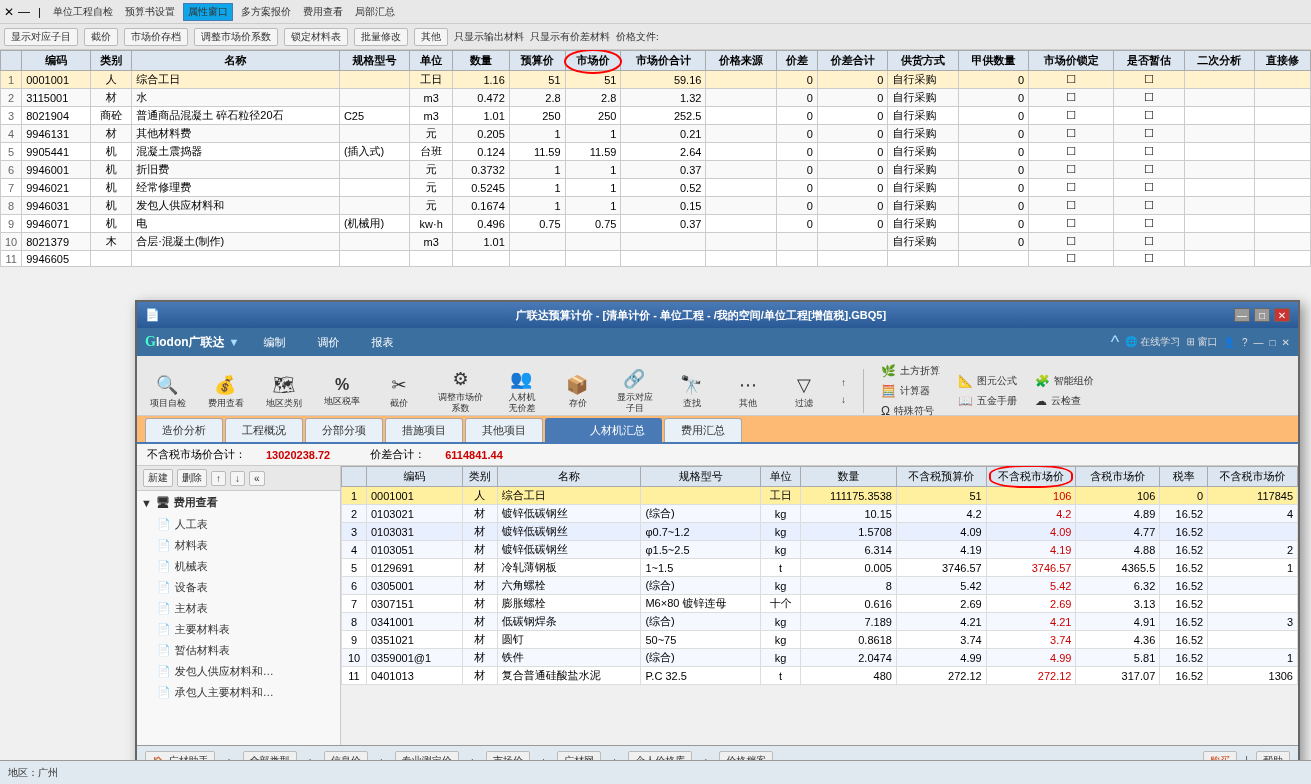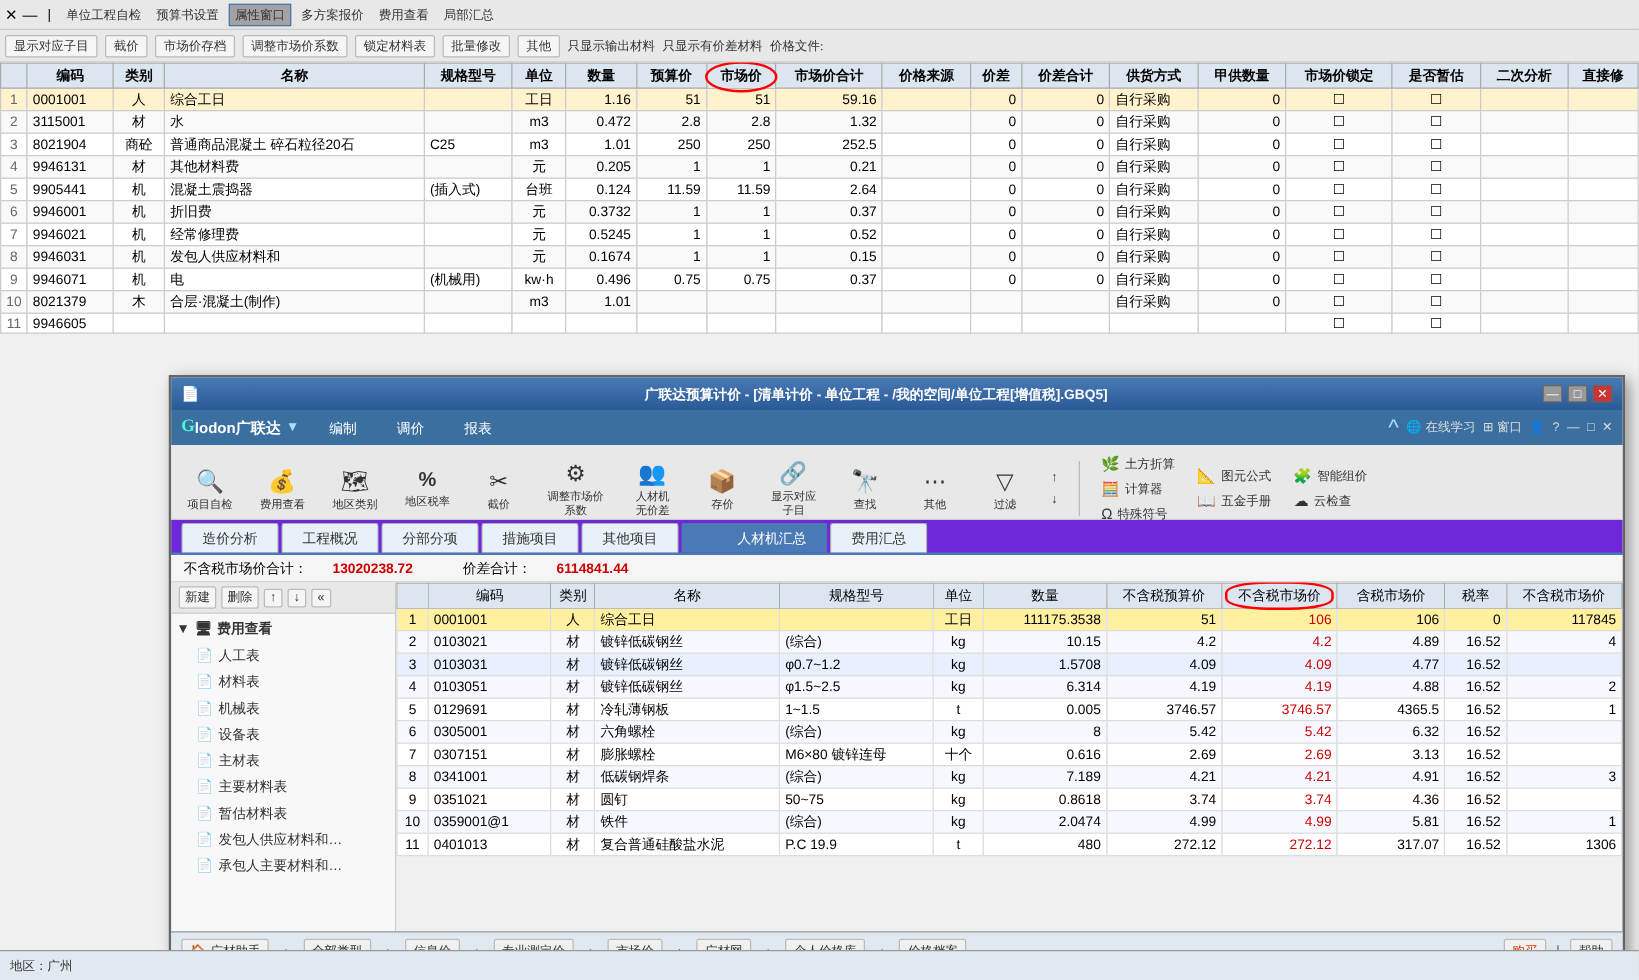--- a/index.html
+++ b/index.html
@@ -43,31 +43,31 @@
     .menu-right-item { color: #ddd; font-size: 10px; cursor: pointer; }
     
     .float-toolbar { background: #e8e8e8; border-bottom: 1px solid #ccc; padding: 2px 6px; display: flex; align-items: center; gap: 8px; height: 60px; flex-shrink: 0; flex-wrap: wrap; }
     .tool-btn { display: flex; flex-direction: column; align-items: center; justify-content: center; cursor: pointer; padding: 2px 6px; border: 1px solid transparent; border-radius: 2px; min-width: 48px; font-size: 10px; color: #333; height: 52px; }
     .tool-icon { font-size: 18px; margin-bottom: 2px; }
     .tool-label { font-size: 9px; text-align: center; line-height: 1.2; }
     .toolbar-separator { width: 1px; background: #bbb; height: 44px; margin: 0 4px; }
     .tool-group-btn { display: flex; align-items: center; gap: 4px; cursor: pointer; padding: 1px 4px; font-size: 10px; color: #333; border: 1px solid transparent; border-radius: 2px; white-space: nowrap; }
     .tool-group-icon { font-size: 12px; }
     
-    .float-tabs { display: flex; background: #6d28d9; border-bottom: 2px solid #4a7ab5; flex-shrink: 0; padding: 0 8px; height: 28px; align-items: flex-end; }
+    .float-tabs { display: flex; background: #fdba74; border-bottom: 2px solid #4a7ab5; flex-shrink: 0; padding: 0 8px; height: 28px; align-items: flex-end; }
     .float-tab { padding: 4px 16px; cursor: pointer; font-size: 11px; border: 1px solid #aaa; border-bottom: none; background: #e8f0f8; margin-right: 2px; border-radius: 3px 3px 0 0; color: #333; }
     .float-tab.active { background: #4a7ab5; color: white; border-color: #4a7ab5; padding-left: 44px; }
     
     .float-summary { background: #f5f5f5; border-bottom: 1px solid #ccc; padding: 2px 10px; font-size: 11px; display: flex; gap: 20px; height: 22px; align-items: center; flex-shrink: 0; }
     .summary-red { color: #cc0000; font-weight: bold; }
     
     .float-content { display: flex; flex: 1; overflow: hidden; }
     
     
-    .float-sidebar { width: 180px; border-right: 1px solid #ccc; background: #f8f8f8; overflow-y: auto; flex-shrink: 0; }
+    .float-sidebar { width: 204px; border-right: 1px solid #ccc; background: #f8f8f8; overflow-y: auto; flex-shrink: 0; }
     .sidebar-toolbar { display: flex; align-items: center; gap: 4px; padding: 3px 6px; border-bottom: 1px solid #ccc; background: #e8e8e8; }
     .sidebar-tool-btn { font-size: 10px; color: #333; cursor: pointer; padding: 1px 4px; border: 1px solid #bbb; background: #f5f5f5; border-radius: 2px; }
     .sidebar-root { display: flex; align-items: center; padding: 4px 4px; cursor: pointer; font-size: 11px; color: #333; font-weight: bold; }
     .sidebar-children { padding-left: 16px; }
     .sidebar-child { display: flex; align-items: center; padding: 3px 4px; cursor: pointer; font-size: 11px; color: #333; }
     
     
     .float-main { flex: 1; overflow: hidden; display: flex; flex-direction: column; }
     .main-table-wrap { flex: 1; overflow: auto; }
     .main-table { width: 100%; border-collapse: collapse; font-size: 11px; min-width: 900px; }
@@ -93,21 +93,21 @@
 <body>
 
 <div class="bg-window">
 
   <div class="bg-toolbar">
     <span style="font-size:12px;">✕</span>
     <span style="font-size:12px;">—</span>
     <span style="margin:0 4px;">|</span>
     <span class="bg-toolbar-btn">单位工程自检</span>
     <span class="bg-toolbar-btn">预算书设置</span>
-    <span class="bg-toolbar-btn" style="border:1px solid #4a7ab5;background:#a3a3a3;">属性窗口</span>
+    <span class="bg-toolbar-btn" style="border:1px solid #4a7ab5;background:#0ea5e9;">属性窗口</span>
     <span class="bg-toolbar-btn">多方案报价</span>
     <span class="bg-toolbar-btn">费用查看</span>
     <span class="bg-toolbar-btn">局部汇总</span>
   </div>
 
   <div class="bg-toolbar2">
     <span class="toolbar2-btn">显示对应子目</span>
     <span class="toolbar2-btn">截价</span>
     <span class="toolbar2-btn">市场价存档</span>
     <span class="toolbar2-btn">调整市场价系数</span>
@@ -745,21 +745,21 @@
                 <td class="col-num red-val">4.99</td>
                 <td class="col-num">5.81</td>
                 <td class="col-num">16.52</td>
                 <td class="col-num">1</td>
               </tr>
               <tr>
                 <td class="col-center">11</td>
                 <td>0401013</td>
                 <td class="col-center">材</td>
                 <td>复合普通硅酸盐水泥</td>
-                <td>P.C 19.9</td>
+                <td>P.C 32.5</td>
                 <td class="col-center">t</td>
                 <td class="col-num">480</td>
                 <td class="col-num">272.12</td>
                 <td class="col-num red-val">272.12</td>
                 <td class="col-num">317.07</td>
                 <td class="col-num">16.52</td>
                 <td class="col-num">1306</td>
               </tr>
             </tbody>
         </table>

